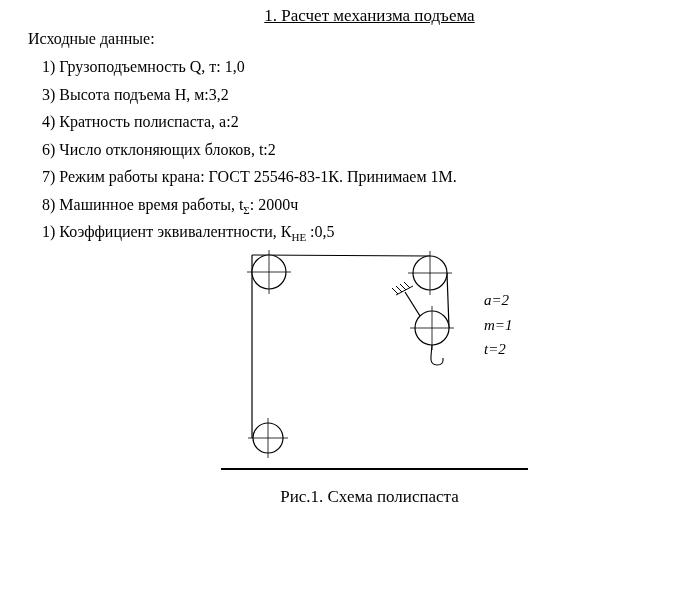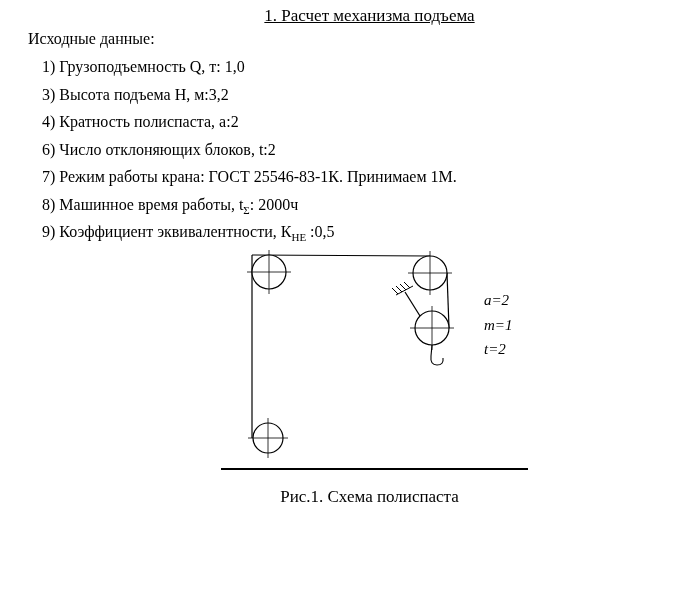--- a/index.html
+++ b/index.html
@@ -29,21 +29,21 @@
   <div class="title">1. Расчет механизма подъема</div>
   <div class="subtitle">Исходные данные:</div>
 
   <div class="list">
     <div class="item"><span>1) Грузоподъемность Q, т: 1,0</span><sub></sub><span></span></div>
     <div class="item"><span>3) Высота подъема Н, м:3,2</span><sub></sub><span></span></div>
     <div class="item"><span>4) Кратность полиспаста, а:2</span><sub></sub><span></span></div>
     <div class="item"><span>6) Число отклоняющих блоков, t:2</span><sub></sub><span></span></div>
     <div class="item"><span>7) Режим работы крана: ГОСТ 25546-83-1К. Принимаем 1М.</span><sub></sub><span></span></div>
     <div class="item"><span>8) Машинное время работы, t</span><sub>Σ</sub><span>: 2000ч</span></div>
-    <div class="item"><span>9) Коэффициент эквивалентности, К</span><sub>НЕ</sub><span> :0,5</span></div>
+    <div class="item"><span>1) Коэффициент эквивалентности, К</span><sub>НЕ</sub><span> :0,5</span></div>
   </div>
 
   <div class="figure">
     <svg width="683" height="230" viewBox="0 0 683 230" xmlns="http://www.w3.org/2000/svg">
 
       <g stroke="#000" stroke-width="1.2" fill="none">
         <line x1="224" y1="7" x2="402" y2="8"></line>
         <line x1="224" y1="7" x2="224" y2="190"></line>
         <line x1="419" y1="25" x2="421" y2="80"></line>
         <line x1="392" y1="68" x2="377" y2="44"></line>

